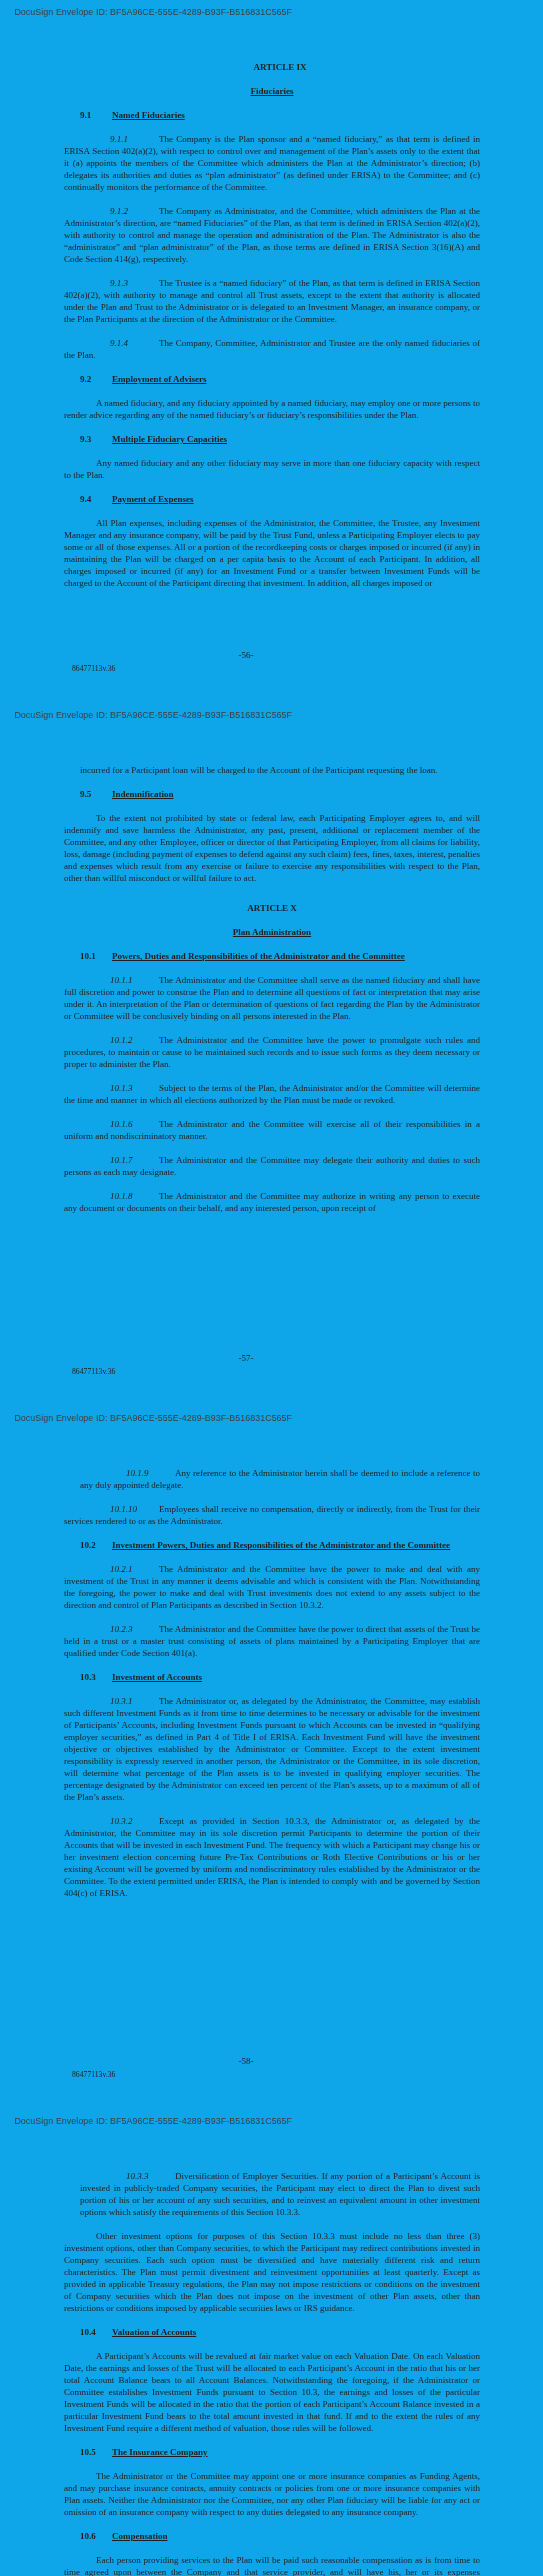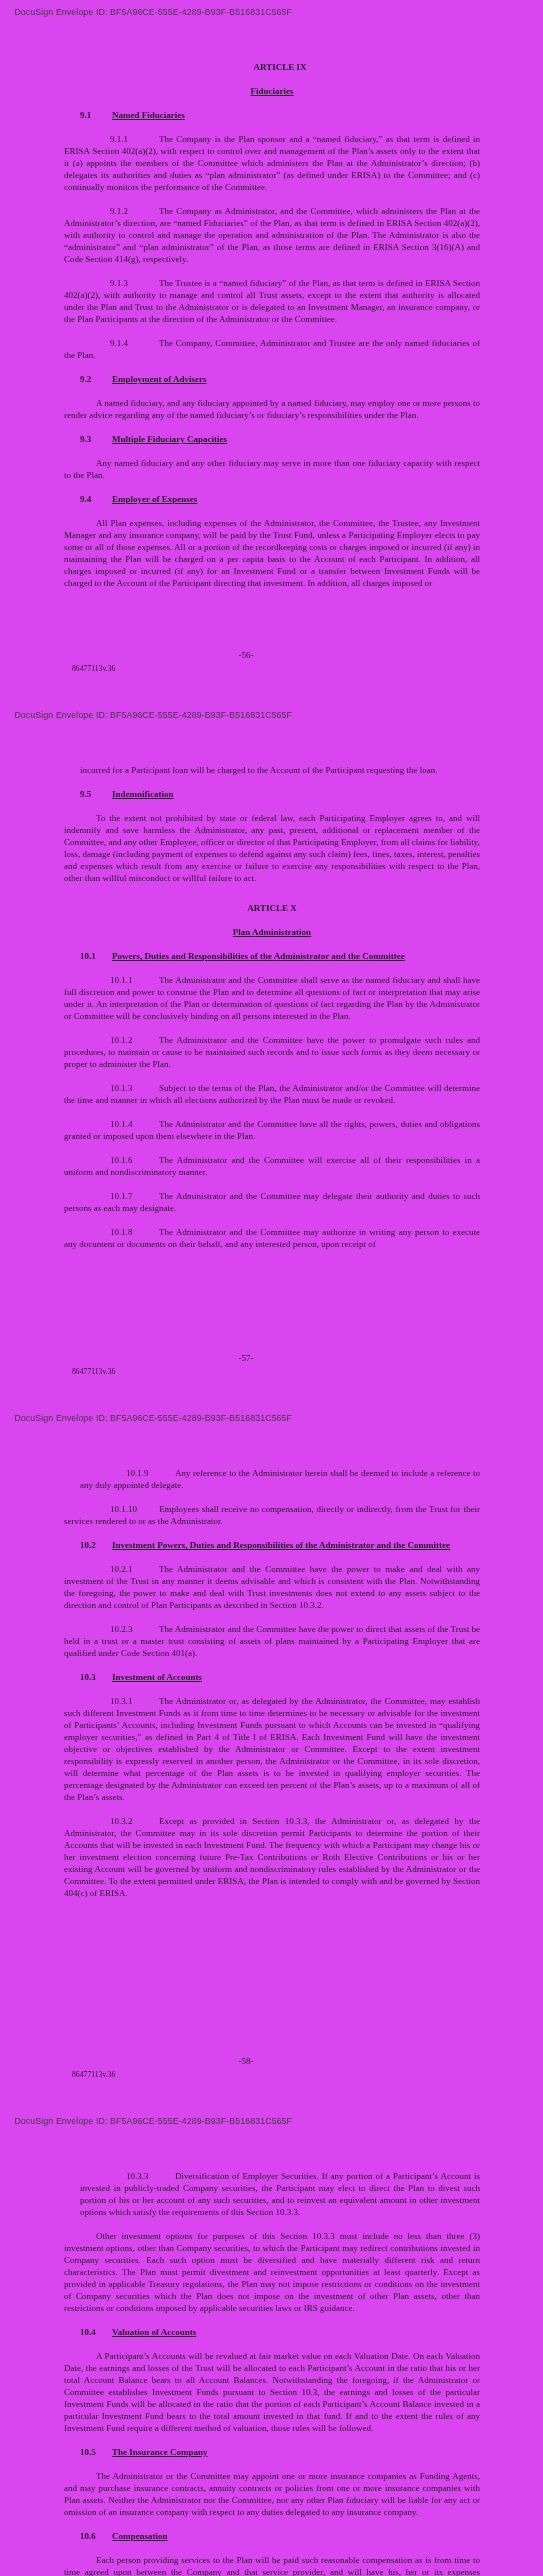--- a/index.html
+++ b/index.html
@@ -1,40 +1,40 @@
 <!DOCTYPE html>
 <html style="font-size:8.2px"><head>
 <meta charset="utf-8">
 <style>
   html,body { margin:0; padding:0; background:#ffffff; }
   #doc { width:544px; margin:0; background:#ffffff; }
   .page {
     position:relative; width:544px; height:703px;
-    background:#d946ef; overflow:hidden;
+    background:#0ea5e9; overflow:hidden;
   }
   .ds-header {
     position:absolute; left:14.4px; top:7.2px;
     font-family:"Liberation Sans", sans-serif;
     font-size:8.8px; color:#3d3d3d; letter-spacing:0.1px;
     white-space:nowrap;
   }
   .content {
     position:absolute; left:64px; top:61px; width:416px;
     font-family:"Liberation Serif", serif;
     font-size:9px; line-height:12px; color:#1f1f1f;
   }
   .blk { margin:12px 0 0 0; text-align:justify; }
   .blk:first-child { margin-top:0;margin-left:16px; }
   .article { text-align:center; font-weight:bold;margin-top:18px; }
   .subtitle { text-align:center; font-weight:bold; }
   .subtitle .u { text-decoration:underline; }
   .sh { font-weight:bold; padding-left:48px; }
   .sh .num { display:inline-block; width:32px; margin-left:-32px; font-weight:bold; }
   .sh .title { text-decoration:underline; }
-  .np .num { display:inline-block; min-width:49px; margin-left:46px; }
+  .np .num { display:inline-block; min-width:49px; margin-left:46px;font-style:italic; }
   .ip { text-indent:32px; }
   .cp { text-indent:0; }
   .pgnum {
     position:absolute; top:650px; left:0; width:492px; text-align:center;
     font-family:"Liberation Serif", serif; font-size:9px; color:#1f1f1f;
   }
   .docid {
     position:absolute; top:664px; left:64px;
     font-family:"Liberation Serif", serif; font-size:7.7px; color:#1f1f1f;padding-left:8px;
   }
@@ -50,39 +50,38 @@
         <p class="blk subtitle"><span class="u">Fiduciaries</span></p>
         <p class="blk sh"><span class="num">9.1</span><span class="title">Named Fiduciaries</span></p>
         <p class="blk np"><span class="num">9.1.1</span><span>The Company is the Plan sponsor and a “named fiduciary,” as that term is defined in ERISA Section 402(a)(2), with respect to control over and management of the Plan’s assets only to the extent that it (a) appoints the members of the Committee which administers the Plan at the Administrator’s direction; (b) delegates its authorities and duties as “plan administrator” (as defined under ERISA) to the Committee; and (c) continually monitors the performance of the Committee.</span></p>
         <p class="blk np"><span class="num">9.1.2</span><span>The Company as Administrator, and the Committee, which administers the Plan at the Administrator’s direction, are “named Fiduciaries” of the Plan, as that term is defined in ERISA Section 402(a)(2), with authority to control and manage the operation and administration of the Plan.  The Administrator is also the “administrator” and “plan administrator” of the Plan, as those terms are defined in ERISA Section 3(16)(A) and Code Section 414(g), respectively.</span></p>
         <p class="blk np"><span class="num">9.1.3</span><span>The Trustee is a “named fiduciary” of the Plan, as that term is defined in ERISA Section 402(a)(2), with authority to manage and control all Trust assets, except to the extent that authority is allocated under the Plan and Trust to the Administrator or is delegated to an Investment Manager, an insurance company, or the Plan Participants at the direction of the Administrator or the Committee.</span></p>
         <p class="blk np"><span class="num">9.1.4</span><span>The Company, Committee, Administrator and Trustee are the only named fiduciaries of the Plan.</span></p>
         <p class="blk sh"><span class="num">9.2</span><span class="title">Employment of Advisers</span></p>
         <p class="blk ip">A named fiduciary, and any fiduciary appointed by a named fiduciary, may employ one or more persons to render advice regarding any of the named fiduciary’s or fiduciary’s responsibilities under the Plan.</p>
         <p class="blk sh"><span class="num">9.3</span><span class="title">Multiple Fiduciary Capacities</span></p>
         <p class="blk ip">Any named fiduciary and any other fiduciary may serve in more than one fiduciary capacity with respect to the Plan.</p>
-        <p class="blk sh"><span class="num">9.4</span><span class="title">Employer of Expenses</span></p>
+        <p class="blk sh"><span class="num">9.4</span><span class="title">Payment of Expenses</span></p>
         <p class="blk ip">All Plan expenses, including expenses of the Administrator, the Committee, the Trustee, any Investment Manager and any insurance company, will be paid by the Trust Fund, unless a Participating Employer elects to pay some or all of those expenses.  All or a portion of the recordkeeping costs or charges imposed or incurred (if any) in maintaining the Plan will be charged on a per capita basis to the Account of each Participant.  In addition, all charges imposed or incurred (if any) for an Investment Fund or a transfer between Investment Funds will be charged to the Account of the Participant directing that investment.  In addition, all charges imposed or</p>
       </div>
       <div class="pgnum">-56-</div>
       <div class="docid">86477113v.36</div>
     </div>
     <div class="page">
       <div class="ds-header">DocuSign Envelope ID: BF5A96CE-555E-4289-B93F-B516831C565F</div>
       <div class="content">
         <p class="blk cp">incurred for a Participant loan will be charged to the Account of the Participant requesting the loan.</p>
         <p class="blk sh"><span class="num">9.5</span><span class="title">Indemnification</span></p>
         <p class="blk ip">To the extent not prohibited by state or federal law, each Participating Employer agrees to, and will indemnify and save harmless the Administrator, any past, present, additional or replacement member of the Committee, and any other Employee, officer or director of that Participating Employer, from all claims for liability, loss, damage (including payment of expenses to defend against any such claim) fees, fines, taxes, interest, penalties and expenses which result from any exercise or failure to exercise any responsibilities with respect to the Plan, other than willful misconduct or willful failure to act.</p>
         <p class="blk article">ARTICLE X</p>
         <p class="blk subtitle"><span class="u">Plan Administration</span></p>
         <p class="blk sh"><span class="num">10.1</span><span class="title">Powers, Duties and Responsibilities of the Administrator and the Committee</span></p>
         <p class="blk np"><span class="num">10.1.1</span><span>The Administrator and the Committee shall serve as the named fiduciary and shall have full discretion and power to construe the Plan and to determine all questions of fact or interpretation that may arise under it.  An interpretation of the Plan or determination of questions of fact regarding the Plan by the Administrator or Committee will be conclusively binding on all persons interested in the Plan.</span></p>
         <p class="blk np"><span class="num">10.1.2</span><span>The Administrator and the Committee have the power to promulgate such rules and procedures, to maintain or cause to be maintained such records and to issue such forms as they deem necessary or proper to administer the Plan.</span></p>
         <p class="blk np"><span class="num">10.1.3</span><span>Subject to the terms of the Plan, the Administrator and/or the Committee will determine the time and manner in which all elections authorized by the Plan must be made or revoked.</span></p>
-        <p class="blk np"><span class="num">10.1.4</span><span>The Administrator and the Committee have all the rights, powers, duties and obligations granted or imposed upon them elsewhere in the Plan.</span></p>
         <p class="blk np"><span class="num">10.1.6</span><span>The Administrator and the Committee will exercise all of their responsibilities in a uniform and nondiscriminatory manner.</span></p>
         <p class="blk np"><span class="num">10.1.7</span><span>The Administrator and the Committee may delegate their authority and duties to such persons as each may designate.</span></p>
         <p class="blk np"><span class="num">10.1.8</span><span>The Administrator and the Committee may authorize in writing any person to execute any document or documents on their behalf, and any interested person, upon receipt of</span></p>
       </div>
       <div class="pgnum">-57-</div>
       <div class="docid">86477113v.36</div>
     </div>
     <div class="page">
       <div class="ds-header">DocuSign Envelope ID: BF5A96CE-555E-4289-B93F-B516831C565F</div>
       <div class="content">

